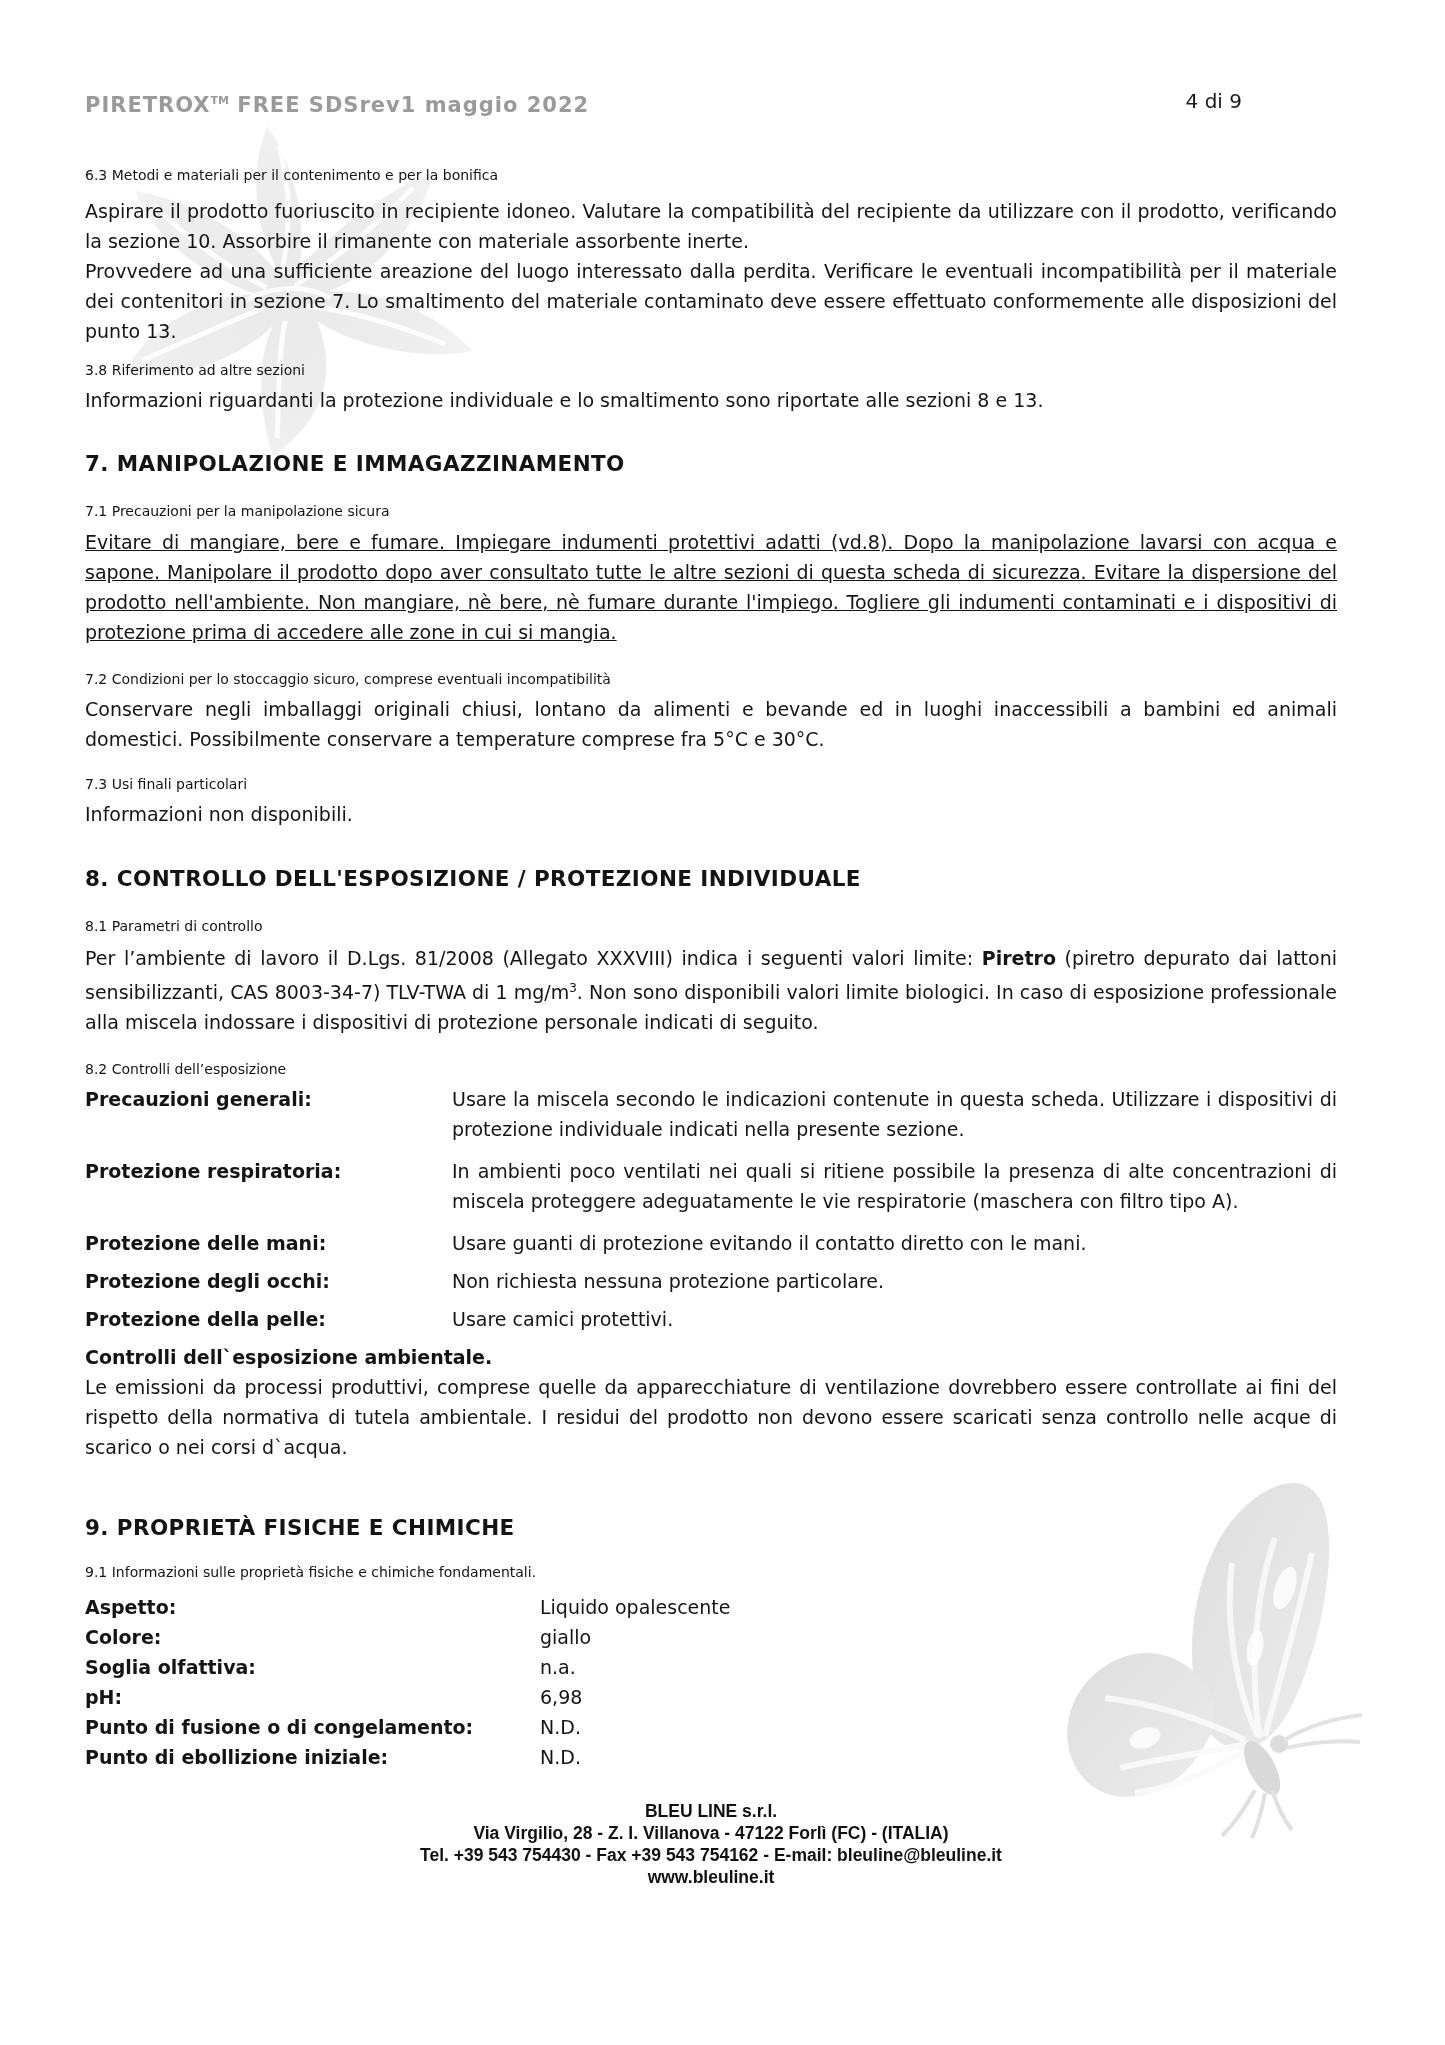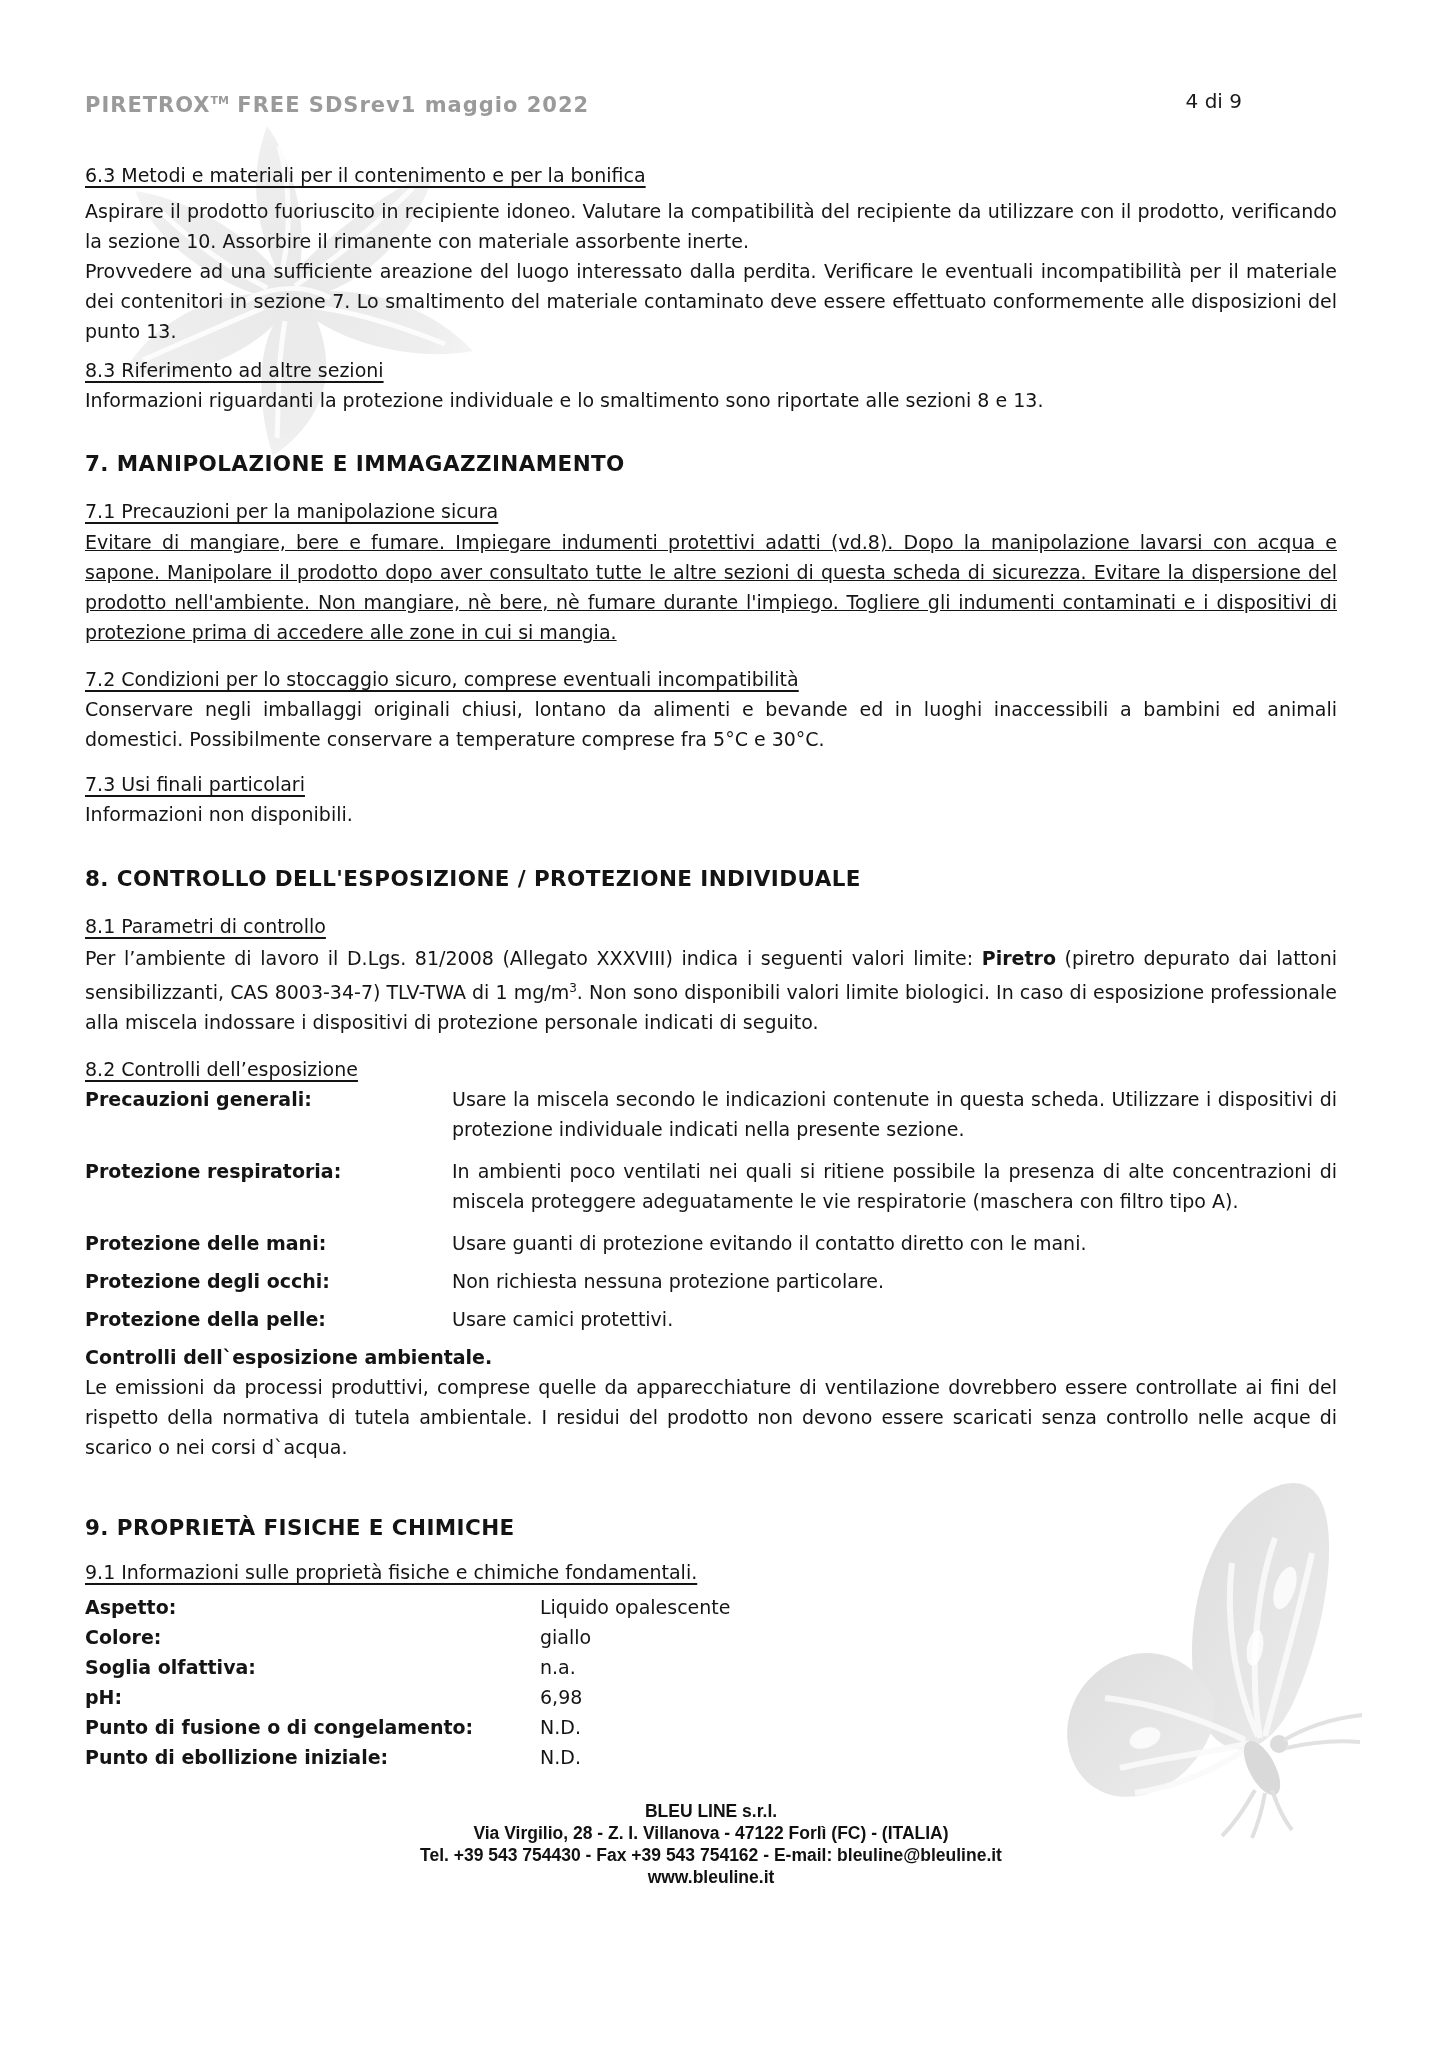--- a/index.html
+++ b/index.html
@@ -14,22 +14,22 @@
   .wm-flower{left:95px;top:116px;width:390px;height:345px;}
   .wm-butterfly{left:1050px;top:1468px;width:320px;height:380px;}
   .content{position:relative;z-index:1;padding:0 70px 0 85px;font-size:19px;line-height:30px;}
 
   .hdr{display:flex;justify-content:space-between;align-items:flex-start;margin-top:86px;height:32px;}
   .hdr-title{font-size:21px;font-weight:bold;color:#9a9a9a;letter-spacing:1px;}
   .hdr-title sup{font-size:11px;letter-spacing:0;}
   .hdr-page{font-size:20px;color:#1a1a1a;margin-right:95px;}
 
   .sub-h{
-    font-size:19px;line-height:30px;
-    text-decoration:underline;text-decoration-thickness:2px;text-underline-offset:4px;
+    font-size:14px;line-height:30px;
+    text-decoration-thickness:2px;text-underline-offset:4px;
   }
   .sec-h{font-size:21.5px;line-height:32px;font-weight:bold;letter-spacing:0.4px;}
   p{margin:0;text-align:justify;}
   p.no-just{text-align:left;}
   b,.bold{font-weight:bold;}
   sup.units{font-size:12px;}
 
   .mt-63h{margin-top:42px;}
   .mt-p1{margin-top:6px;}
   .mt-p2{}
@@ -141,21 +141,21 @@
 
     <div class="hdr">
       <div class="hdr-title"><span>PIRETROX</span><sup>TM</sup><span> FREE SDSrev1 maggio 2022</span></div>
       <div class="hdr-page">4 di 9</div>
     </div>
 
     <div class="sub-h mt-63h">6.3 Metodi e materiali per il contenimento e per la bonifica</div>
     <p class="mt-p1">Aspirare il prodotto fuoriuscito in recipiente idoneo. Valutare la compatibilità del recipiente da utilizzare con il prodotto, verificando la sezione 10. Assorbire il rimanente con materiale assorbente inerte.</p>
     <p class="mt-p2">Provvedere ad una sufficiente areazione del luogo interessato dalla perdita. Verificare le eventuali incompatibilità per il materiale dei contenitori in sezione 7. Lo smaltimento del materiale contaminato deve essere effettuato conformemente alle disposizioni del punto 13.</p>
 
-    <div class="sub-h mt-64h">8.3 Riferimento ad altre sezioni</div>
+    <div class="sub-h mt-64h">3.8 Riferimento ad altre sezioni</div>
     <p class="no-just">Informazioni riguardanti la protezione individuale e lo smaltimento sono riportate alle sezioni 8 e 13.</p>
 
     <div class="sec-h mt-7h">7. MANIPOLAZIONE E IMMAGAZZINAMENTO</div>
     <div class="sub-h mt-71h">7.1 Precauzioni per la manipolazione sicura</div>
     <p class="mt-71p">Evitare di mangiare, bere e fumare. Impiegare indumenti protettivi adatti (vd.8). Dopo la manipolazione lavarsi con acqua e sapone. Manipolare il prodotto dopo aver consultato tutte le altre sezioni di questa scheda di sicurezza. Evitare la dispersione del prodotto nell'ambiente. Non mangiare, nè bere, nè fumare durante l'impiego. Togliere gli indumenti contaminati e i dispositivi di protezione prima di accedere alle zone in cui si mangia.</p>
 
     <div class="sub-h mt-72h">7.2 Condizioni per lo stoccaggio sicuro, comprese eventuali incompatibilità</div>
     <p>Conservare negli imballaggi originali chiusi, lontano da alimenti e bevande ed in luoghi inaccessibili a bambini ed animali domestici. Possibilmente conservare a temperature comprese fra 5°C e 30°C.</p>
 
     <div class="sub-h mt-73h">7.3 Usi finali particolari</div>

